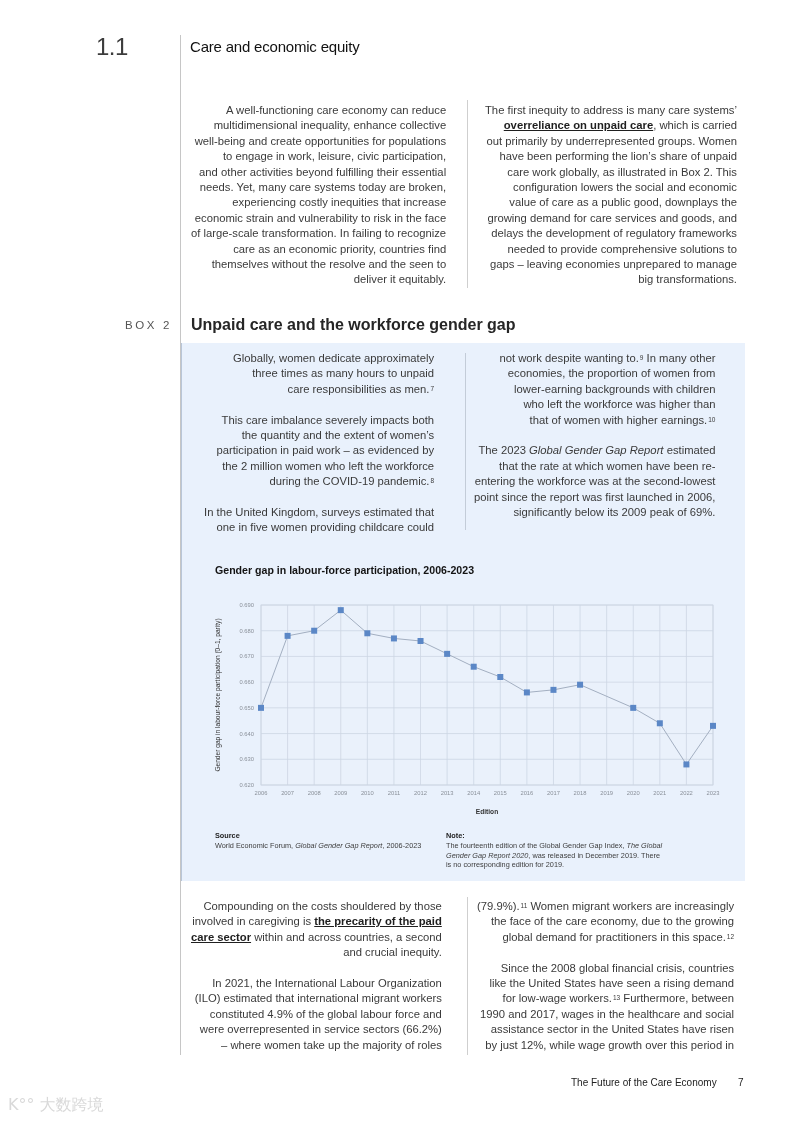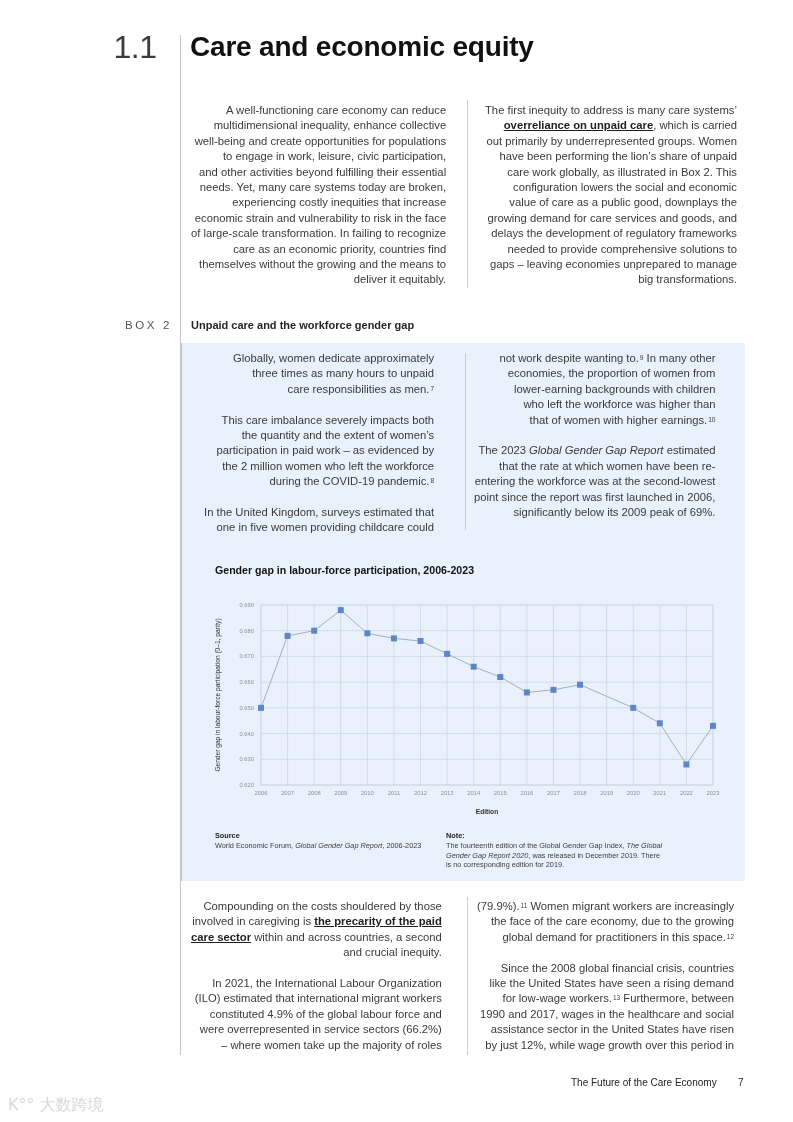--- a/index.html
+++ b/index.html
@@ -1,27 +1,27 @@
 <!DOCTYPE html>
 <html><head>
 <meta charset="utf-8">
 <style>
   html, body { margin: 0; padding: 0; background: #ffffff; }
   .page { position: relative; width: 793px; height: 1122px; background: #ffffff; overflow: hidden;
           font-family: "Liberation Sans", sans-serif; color: #3a3a3a; }
   .abs { position: absolute; }
   .vline { position: absolute; width: 1px; }
-  .sec-num { left: 96px; top: 32px; width: 78px; text-align: center; font-size: 32px; line-height: 30px; color: #3c3c3c; font-weight: normal; letter-spacing: -0.5px; }
-  .sec-title { left: 190px; top: 32px; font-size: 28px; line-height: 30px; color: #111; font-weight: bold; letter-spacing: -0.2px; }
+  .sec-num { left: 96px; top: 32px; width: 78px; text-align: left; font-size: 24px; line-height: 30px; color: #3c3c3c; font-weight: normal; letter-spacing: -0.5px; }
+  .sec-title { left: 190px; top: 32px; font-size: 15px; line-height: 30px; color: #111; font-weight: normal; letter-spacing: -0.2px; }
   .text-block { position: absolute; font-size: 11.25px; line-height: 15.4px; color: #3a3a3a; white-space: nowrap; text-align: right; }
   .text-block .line { height: 15.4px; }
   .text-block b, .note-block b { color: #1f1f1f; font-weight: bold; text-decoration: underline; }
   .text-block sup { font-size: 6.5px; vertical-align: top; position: relative; top: -1px; margin-left: 1px; }
   .box-label { left: 125px; top: 317px; font-size: 11.5px; line-height: 16px; letter-spacing: 2.6px; color: #555; }
-  .box-title { left: 191px; top: 317px; font-size: 11px; line-height: 16px; font-weight: bold; color: #262626; }
+  .box-title { left: 191px; top: 317px; font-size: 16px; line-height: 16px; font-weight: bold; color: #262626; }
   .box-bg { left: 181px; top: 343px; width: 564px; height: 538px; background: #e9f1fc; }
   .chart-title { left: 215px; top: 563px; font-size: 10.6px; line-height: 14px; font-weight: bold; color: #141414; white-space: nowrap; }
   .chart-svg { left: 205px; top: 595px; }
   .note-block { position: absolute; font-size: 7.3px; line-height: 9.8px; color: #3d3d3d; white-space: nowrap; }
   .note-block .label { font-weight: bold; color: #222; }
   .footer-title { left: 571px; top: 1076px; font-size: 10px; line-height: 14px; color: #222; white-space: nowrap; }
   .footer-page { left: 738px; top: 1076px; font-size: 10px; line-height: 14px; color: #222; }
   .watermark { left: 8px; top: 1094px; font-size: 16px; line-height: 22px; color: #d9d9d9; white-space: nowrap; font-family: "DejaVu Sans", sans-serif; }
   svg text { font-family: "Liberation Sans", sans-serif; }
 </style>
@@ -39,21 +39,21 @@
       <div class="line">A well-functioning care economy can reduce</div>
       <div class="line">multidimensional inequality, enhance collective</div>
       <div class="line">well-being and create opportunities for populations</div>
       <div class="line">to engage in work, leisure, civic participation,</div>
       <div class="line">and other activities beyond fulfilling their essential</div>
       <div class="line">needs. Yet, many care systems today are broken,</div>
       <div class="line">experiencing costly inequities that increase</div>
       <div class="line">economic strain and vulnerability to risk in the face</div>
       <div class="line">of large-scale transformation. In failing to recognize</div>
       <div class="line">care as an economic priority, countries find</div>
-      <div class="line">themselves without the growing and the means to</div>
+      <div class="line">themselves without the resolve and the seen to</div>
       <div class="line">deliver it equitably.</div>
     </div>
   <div class="vline" style="left:467px;top:100px;height:188px;background:#cfcfcf;"></div>
   <div class="text-block" style="left:477px;top:103px;margin-left:8px;">
       <div class="line">The first inequity to address is many care systems’</div>
       <div class="line"><b>overreliance on unpaid care</b>, which is carried</div>
       <div class="line">out primarily by underrepresented groups. Women</div>
       <div class="line">have been performing the lion’s share of unpaid</div>
       <div class="line">care work globally, as illustrated in Box 2. This</div>
       <div class="line">configuration lowers the social and economic</div>

